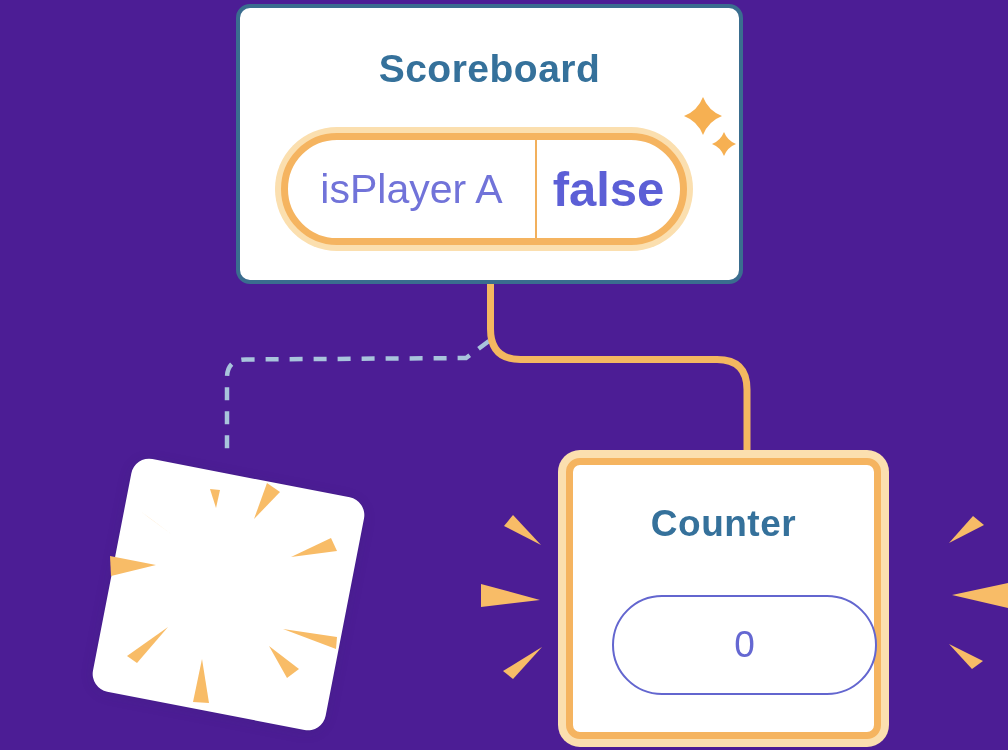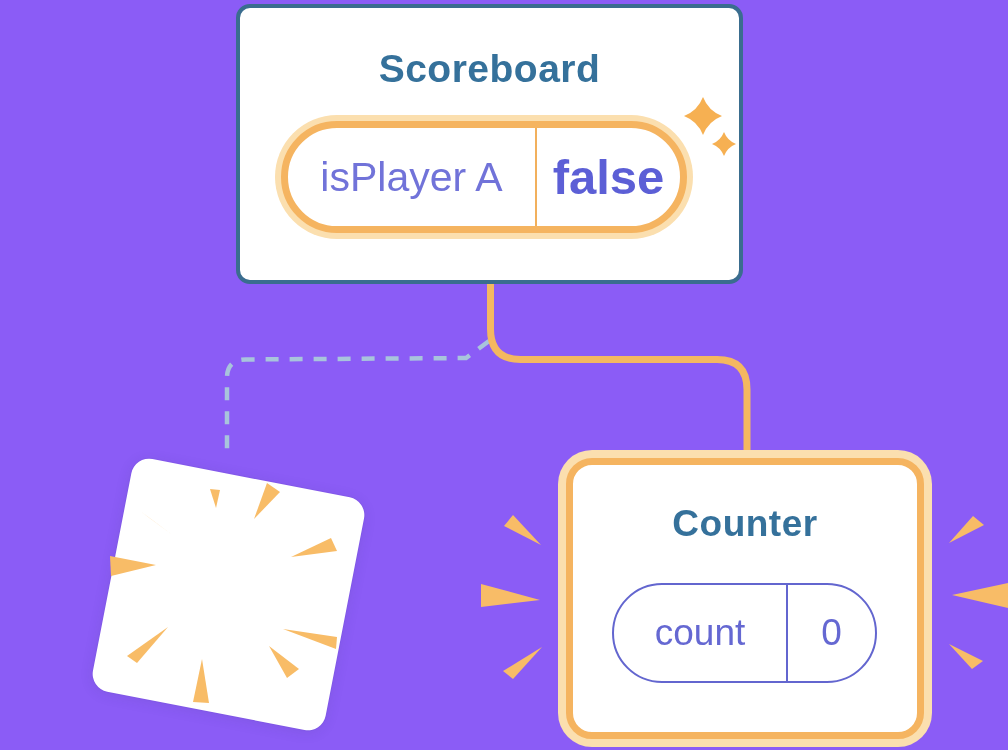--- a/index.html
+++ b/index.html
@@ -1,38 +1,38 @@
 <!DOCTYPE html>
 <html><head>
 <meta charset="utf-8">
 <style>
   html,body{margin:0;padding:0;background:#ffffff;}
   .canvas{
-    position:relative;width:1008px;height:750px;background:#8b5cf6;
+    position:relative;width:1008px;height:750px;background:#4c1d95;
     font-family:"Liberation Sans",sans-serif;overflow:hidden;
   }
   .card{position:absolute;background:#ffffff;box-sizing:border-box;}
   .scoreboard{
     left:236px;top:4px;width:507px;height:280px;
     border:4px solid #3a6d8f;border-radius:14px;
   }
   .card-title{text-align:center;color:#35719b;font-weight:600;letter-spacing:.5px;}
   .scoreboard .card-title{margin-top:38px;font-size:39px;line-height:1.2;}
-  .pill{position:absolute;display:flex;align-items:stretch;background:#ffffff;box-sizing:border-box;}
+  .pill{position:absolute;display:flex;align-items:stretch;background:#ffffff;box-sizing:border-box;margin-top:12px;}
   .pill-orange{
     left:41px;top:113px;width:406px;height:112px;
     border:7px solid #f5b460;border-radius:60px;box-shadow:0 0 0 6px #fbdfaf;
   }
   .pill-key,.pill-val{display:flex;align-items:center;justify-content:center;}
   .pill-orange .pill-key{flex:0 0 247px;color:#7173d9;font-size:41px;border-right:2px solid #f2b05c;}
   .pill-orange .pill-val{flex:1;color:#5c5fd6;font-size:49px;font-weight:700;}
   .sparkles{position:absolute;left:434px;top:78px;width:80px;height:84px;overflow:visible;}
   .counter{
-    left:566px;top:458px;width:358px;height:281px;
-    border:7px solid #f5b460;border-radius:26px;box-shadow:0 0 0 8px #fbdfaf;
+    left:566px;top:458px;width:315px;height:281px;
+    border:7px solid #f5b460;border-radius:14px;box-shadow:0 0 0 8px #fbdfaf;
   }
   .counter .card-title{margin-top:38px;font-size:37px;}
   .pill-purple{
     left:39px;top:118px;width:265px;height:100px;
     border:2px solid #6366cf;border-radius:52px;
   }
   .pill-purple .pill-key{flex:0 0 172px;color:#6568d2;font-size:37px;border-right:2px solid #6366cf;}
   .pill-purple .pill-val{flex:1;color:#6568d2;font-size:37px;}
   .tilted-card{
     position:absolute;left:110px;top:476px;width:237px;height:237px;
@@ -89,18 +89,17 @@
     </div>
     <svg class="sparkles" viewBox="0 0 80 84">
       <path class="sparkle" d="M29 11 Q34.3 24.7 48 30 Q34.3 35.3 29 49 Q23.7 35.3 10 30 Q23.7 24.7 29 11 Z"></path>
       <path class="sparkle" d="M50 46 Q53.4 54.6 62 58 Q53.4 61.4 50 70 Q46.6 61.4 38 58 Q46.6 54.6 50 46 Z"></path>
     </svg>
   </div>
 
   <div class="card counter">
     <div class="card-title">Counter</div>
     <div class="pill pill-purple">
-      <div class="pill-key">count</div>
       <div class="pill-val">0</div>
     </div>
   </div>
 
 </div>
 
 </body></html>

